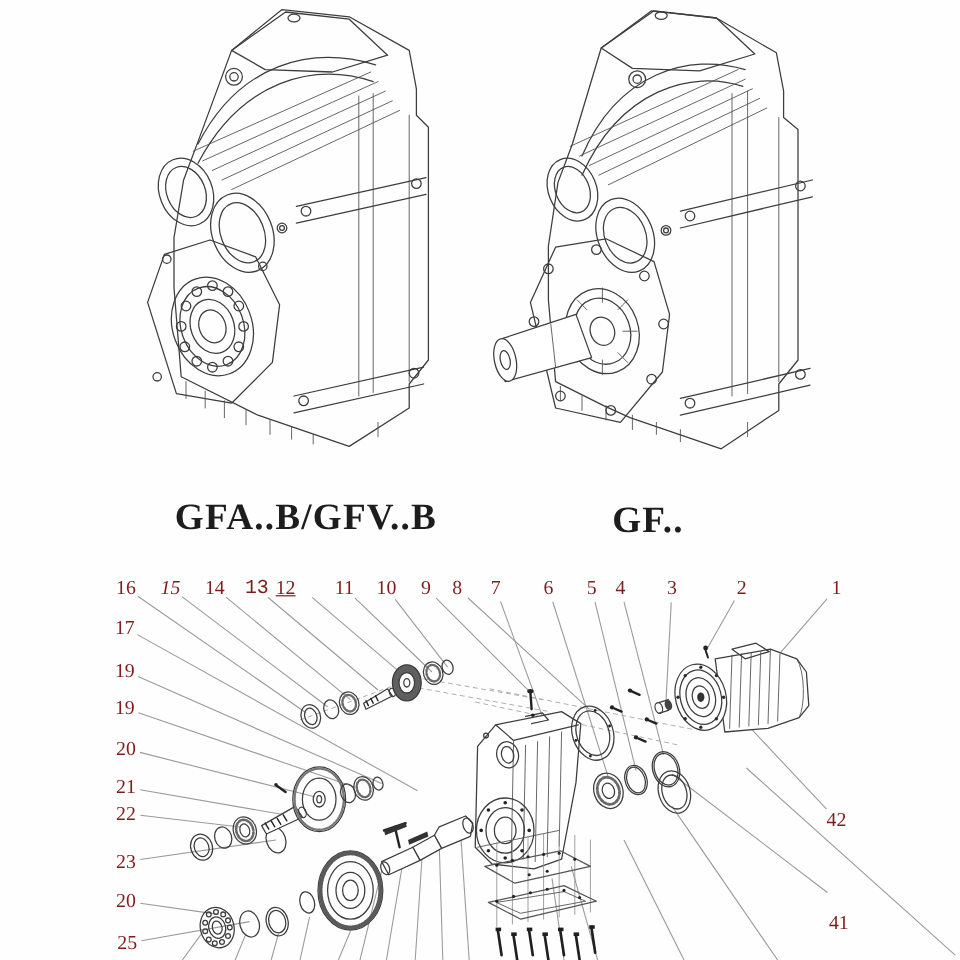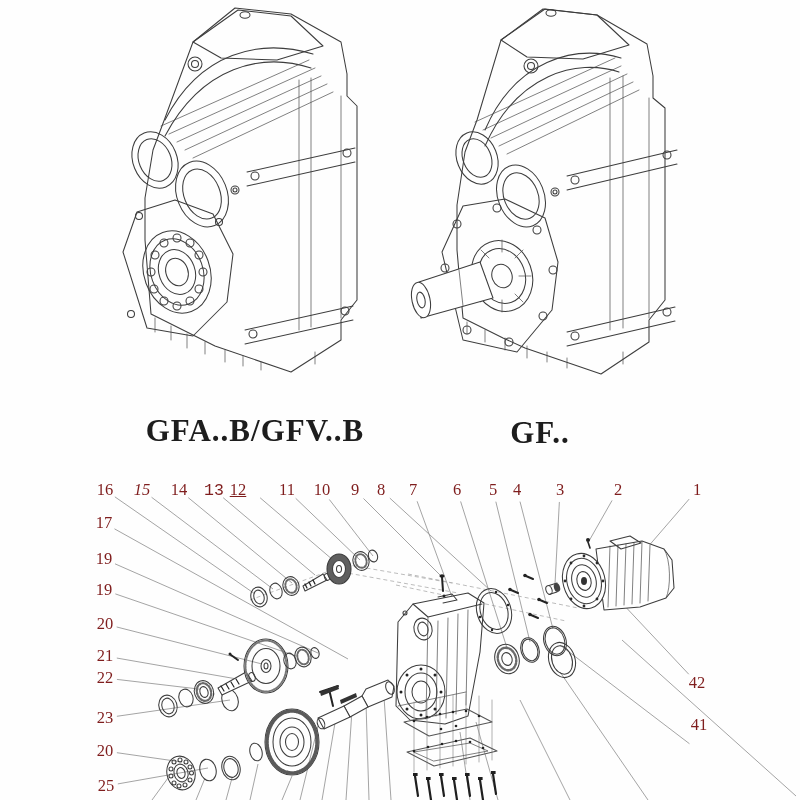--- a/index.html
+++ b/index.html
@@ -500,16 +500,16 @@
       <div class="callout" style="left: 105px; top: 490px;">16</div>
       <div class="callout" style="left: 104px; top: 523px;">17</div>
       <div class="callout" style="left: 104px; top: 559px;">19</div>
       <div class="callout" style="left: 104px; top: 590px;">19</div>
       <div class="callout" style="left: 105px; top: 624px; font-family: Liberation Serif, serif;">20</div>
       <div class="callout" style="left: 105px; top: 656px;">21</div>
       <div class="callout" style="left: 105px; top: 678px; text-align: center;">22</div>
       <div class="callout" style="left: 105px; top: 718px;">23</div>
       <div class="callout" style="left: 105px; top: 751px;">20</div>
       <div class="callout" style="left: 106px; top: 786px;">25</div>
-      <div class="callout" style="left: 699px; top: 725px;">41</div>
+      <div class="callout" style="left: 699px; top: 769px;">41</div>
       <div class="callout" style="left: 697px; top: 683px;">42</div>
     </div>
 </div>
 
 </body></html>

